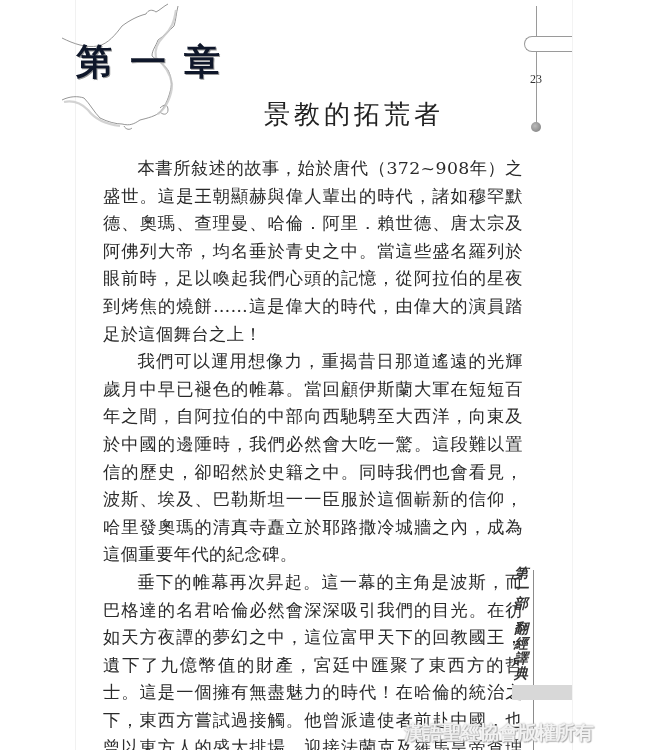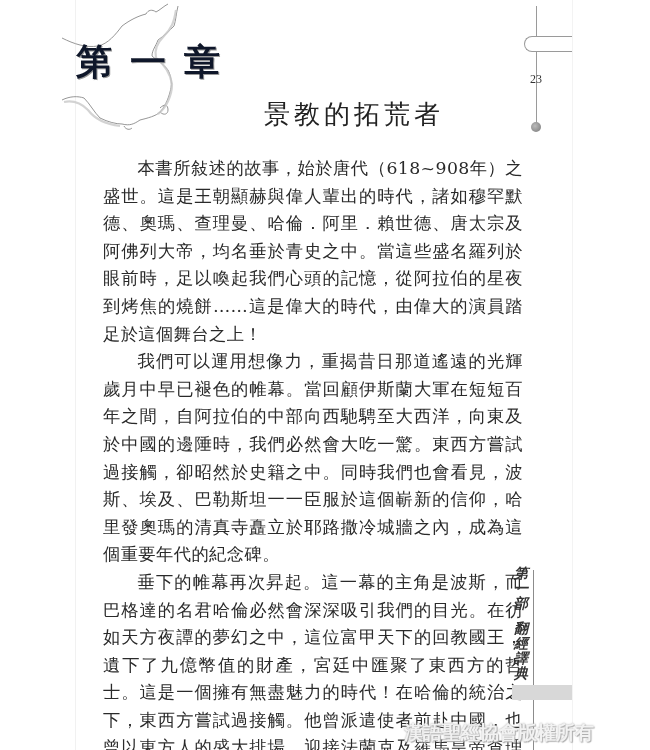--- a/index.html
+++ b/index.html
@@ -87,22 +87,22 @@
 <div class="chapter-label">第一章</div>
 <div class="chapter-subtitle">景教的拓荒者</div>
 
 <div class="top-rule"></div>
 <div class="page-badge"></div>
 <div class="page-badge-line"></div>
 <div class="page-number">23</div>
 <div class="rule-dot"></div>
 
 <div class="body-text">
-  <p>本書所敍述的故事，始於唐代（618~908年）之盛世。這是王朝顯赫與偉人輩出的時代，諸如穆罕默德、奧瑪、查理曼、哈倫．阿里．賴世德、唐太宗及阿佛列大帝，均名垂於青史之中。當這些盛名羅列於眼前時，足以喚起我們心頭的記憶，從阿拉伯的星夜到烤焦的燒餅……這是偉大的時代，由偉大的演員踏足於這個舞台之上！</p>
-  <p>我們可以運用想像力，重揭昔日那道遙遠的光輝歲月中早已褪色的帷幕。當回顧伊斯蘭大軍在短短百年之間，自阿拉伯的中部向西馳騁至大西洋，向東及於中國的邊陲時，我們必然會大吃一驚。東西方嘗試過接觸，卻昭然於史籍之中。同時我們也會看見，波斯、埃及、巴勒斯坦一一臣服於這個嶄新的信仰，哈里發奧瑪的清真寺矗立於耶路撒冷城牆之內，成為這個重要年代的紀念碑。</p>
+  <p>本書所敍述的故事，始於唐代（372~908年）之盛世。這是王朝顯赫與偉人輩出的時代，諸如穆罕默德、奧瑪、查理曼、哈倫．阿里．賴世德、唐太宗及阿佛列大帝，均名垂於青史之中。當這些盛名羅列於眼前時，足以喚起我們心頭的記憶，從阿拉伯的星夜到烤焦的燒餅……這是偉大的時代，由偉大的演員踏足於這個舞台之上！</p>
+  <p>我們可以運用想像力，重揭昔日那道遙遠的光輝歲月中早已褪色的帷幕。當回顧伊斯蘭大軍在短短百年之間，自阿拉伯的中部向西馳騁至大西洋，向東及於中國的邊陲時，我們必然會大吃一驚。這段難以置信的歷史，卻昭然於史籍之中。同時我們也會看見，波斯、埃及、巴勒斯坦一一臣服於這個嶄新的信仰，哈里發奧瑪的清真寺矗立於耶路撒冷城牆之內，成為這個重要年代的紀念碑。</p>
   <p>垂下的帷幕再次昇起。這一幕的主角是波斯，而巴格達的名君哈倫必然會深深吸引我們的目光。在彷如天方夜譚的夢幻之中，這位富甲天下的回教國王，遺下了九億幣值的財產，宮廷中匯聚了東西方的哲士。這是一個擁有無盡魅力的時代！在哈倫的統治之下，東西方嘗試過接觸。他曾派遣使者前赴中國，也曾以東方人的盛大排場，迎接法蘭克及羅馬皇帝查理曼大帝的公使。然而，我們此刻想要着墨的，是唐太宗李世民，而他並不比這個時代中任何一位偉人遜色。</p>
 
 </div>
 
 <div class="side-rule"></div>
 <div class="side-tab">
   <span class="part">第</span>
   <span class="part">一</span>
   <span class="part">部</span>
   <span class="gap"></span>

